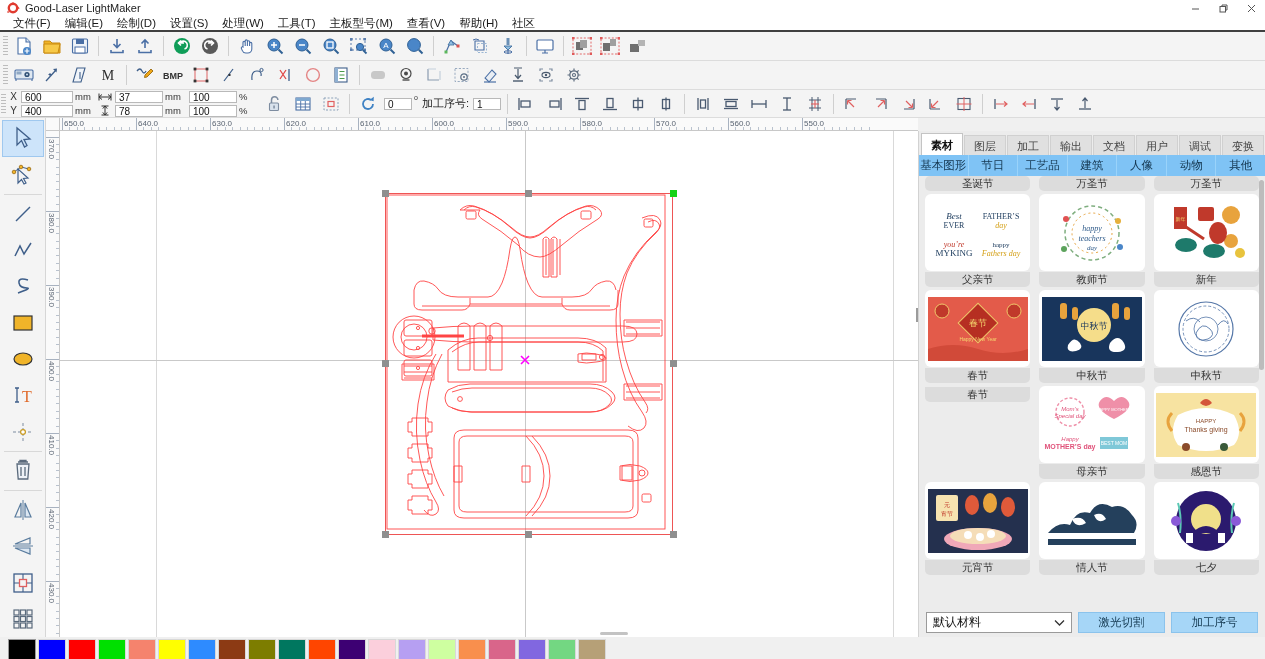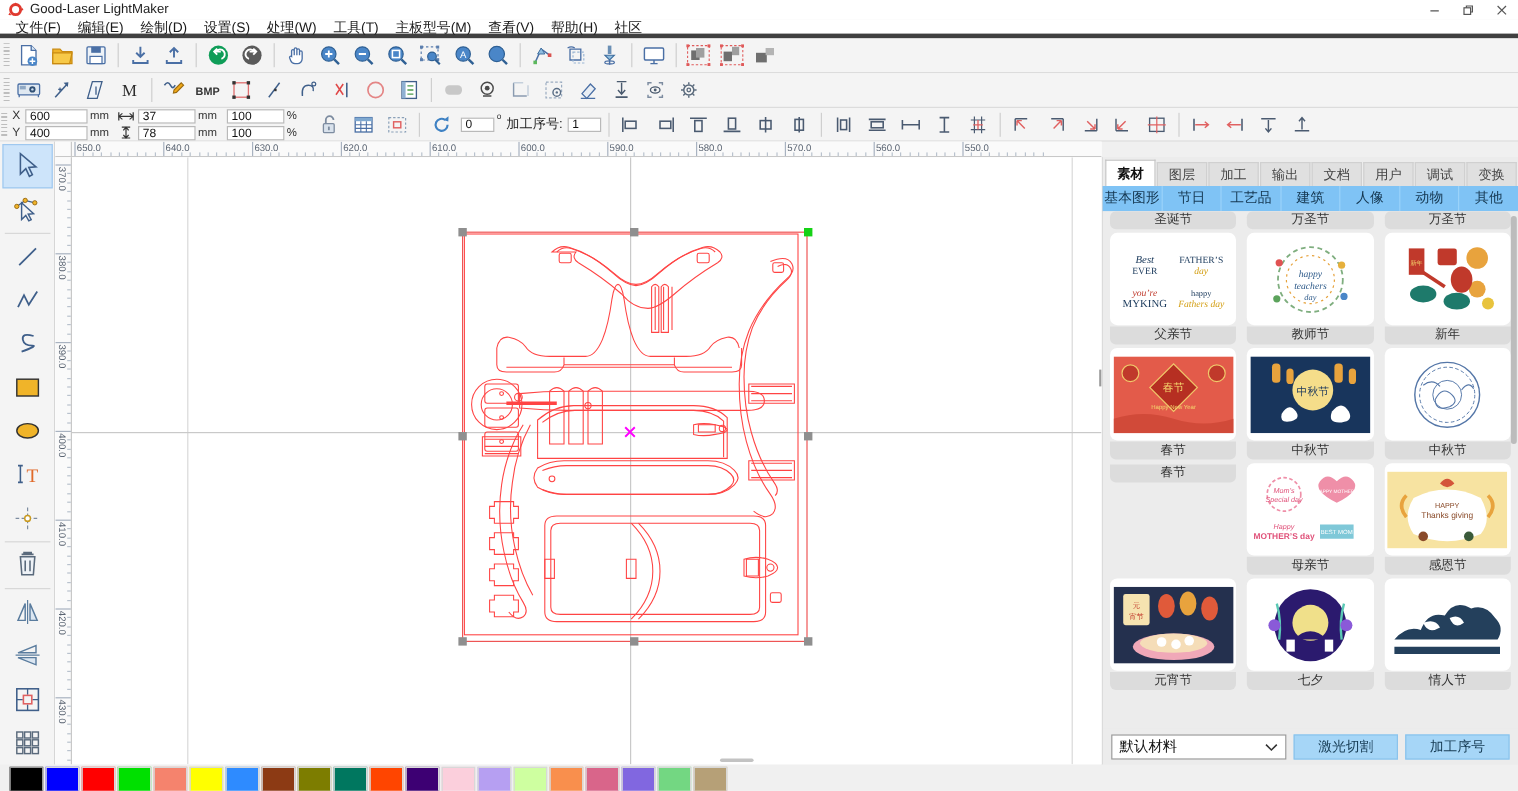--- a/index.html
+++ b/index.html
@@ -9,21 +9,21 @@
     font-size:12px; color:#222; background:#f0f0f0;
   }
   
   .titlebar{height:16px;background:#ffffff;display:flex;align-items:center;padding:0 2px;position:relative;}
   .tb-logo{width:14px;height:14px;margin:0 5px 0 4px;position:relative;flex:0 0 auto;}
   .tb-logo svg{display:block}
   .tb-title{font-size:11px;color:#222;}
   .tb-win{position:absolute;right:0;top:0;height:16px;display:flex;}
   .tb-btn{width:28px;height:16px;display:flex;align-items:center;justify-content:center;font-size:10px;color:#444;}
   
-  .menubar{height:16px;background:#fff;display:flex;padding-left:6px;border-bottom:4px solid #404040;}
+  .menubar{height:16px;background:#fff;display:flex;align-items:center;padding-left:6px;border-bottom:2px solid #404040;}
   .menubar .mi{font-size:11.5px;padding:0 7px;line-height:16px;color:#1a1a1a;white-space:nowrap;}
   
   .toolbar{height:29px;background:#f4f4f4;display:flex;align-items:center;border-bottom:1px solid #dcdcdc;padding-left:2px;}
   .tbtn{width:28px;height:27px;display:flex;align-items:center;justify-content:center;flex:0 0 auto;}
   .tsep{width:1px;height:20px;background:#cfcfcf;margin:0 4px;flex:0 0 auto;}
   .grip{width:5px;height:20px;margin:0 2px 0 1px;flex:0 0 auto;
         background-image:repeating-linear-gradient(to bottom,#bdbdbd 0 1px,transparent 1px 3px);}
   
   .propbar{height:28px;background:#f4f4f4;display:flex;align-items:center;border-bottom:1px solid #dcdcdc;}
   .pb-fields{display:flex;flex-direction:column;justify-content:center;height:28px;}
@@ -67,21 +67,21 @@
   .sel-box{position:absolute;border:1px solid #ee5555;}
   .scroll-h{position:absolute;left:14px;right:0;bottom:0;height:7px;}
   .scroll-thumb{position:absolute;height:3px;background:#c3c3c3;border-radius:2px;}
   .vsplit{position:absolute;right:0;top:190px;width:2px;height:14px;background:#9b9b9b;}
   
   .rpanel{width:347px;background:#ececec;border-left:1px solid #d2d2d2;display:flex;flex-direction:column;margin-top:13px;}
   .rtabs{display:flex;height:24px;background:#ececec;align-items:flex-end;padding-left:2px;}
   .rtab{flex:1;height:20px;line-height:20px;text-align:center;font-size:11px;color:#444;
         background:#e0e0e0;border:1px solid #d0d0d0;border-bottom:none;margin-right:1px;}
   .rtab.active{background:#fff;height:22px;line-height:22px;font-weight:bold;color:#111;border-color:#c4c4c4;}
-  .rsubtabs{display:flex;height:21px;background:#7fc3f5;}
+  .rsubtabs{display:flex;height:21px;background:#7fc3f5;justify-content:center;}
   .rsub{flex:1;text-align:center;line-height:21px;font-size:11.5px;color:#14364f;
         border-right:1px solid #9ad3fa;}
   .rsub:last-child{border-right:none;}
   .rsub.active{background:#7fc3f5;}
   .rgrid{flex:1;overflow:hidden;padding:0 6px;position:relative;background:#ececec;}
   .rrow{display:flex;gap:9px;margin-bottom:3px;}
   .rcard{flex:1;display:flex;flex-direction:column;}
   .rthumb{height:77px;background:#fff;border-radius:6px;display:flex;align-items:center;
           justify-content:center;overflow:hidden;}
   .rcap{height:15px;line-height:15px;text-align:center;font-size:10.5px;color:#333;
@@ -1269,44 +1269,44 @@
                 <circle cx="52" cy="48" r="4" fill="#fff"></circle>
                 <circle cx="63" cy="45" r="4" fill="#fff"></circle>
               </svg>
             </div>
             <div class="rcap">元宵节</div>
           </div>
           <div class="rcard">
             <div class="rthumb">
               <svg width="100" height="64" viewBox="0 0 100 64">
                 <rect width="100" height="64" fill="#ffffff"></rect>
+                <path d="M6 44 q10 -12 22 -8 q6 -16 20 -12 q8 -14 22 -6 q12 -4 20 8 q8 8 2 18 z" fill="#24405c"></path>
+                <path d="M30 30 q10 -4 14 4 q-10 6 -14 -4 z" fill="#fff"></path>
+                <path d="M52 26 q8 -4 12 4 q-8 6 -12 -4 z" fill="#fff"></path>
+                <path d="M6 50 h88 v6 H6 z" fill="#24405c"></path>
+              </svg>
+            </div>
+            <div class="rcap">情人节</div>
+          </div>
+          <div class="rcard">
+            <div class="rthumb">
+              <svg width="100" height="64" viewBox="0 0 100 64">
+                <rect width="100" height="64" fill="#ffffff"></rect>
                 <circle cx="50" cy="32" r="30" fill="#2b1a6e"></circle>
                 <circle cx="50" cy="30" r="15" fill="#f0e08a"></circle>
                 <path d="M36 44 q14 -14 28 0 z" fill="#2b1a6e"></path>
                 <path d="M22 14 q4 14 2 30" stroke="#5ac8b4" stroke-width="2" fill="none"></path>
                 <path d="M78 14 q-4 14 -2 30" stroke="#5ac8b4" stroke-width="2" fill="none"></path>
                 <circle cx="20" cy="32" r="5" fill="#8a5ad8"></circle>
                 <circle cx="80" cy="32" r="5" fill="#8a5ad8"></circle>
                 <rect x="30" y="44" width="7" height="10" fill="#fff"></rect>
                 <rect x="62" y="44" width="7" height="10" fill="#fff"></rect>
               </svg>
             </div>
             <div class="rcap">七夕</div>
-          </div>
-          <div class="rcard">
-            <div class="rthumb">
-              <svg width="100" height="64" viewBox="0 0 100 64">
-                <rect width="100" height="64" fill="#ffffff"></rect>
-                <path d="M6 44 q10 -12 22 -8 q6 -16 20 -12 q8 -14 22 -6 q12 -4 20 8 q8 8 2 18 z" fill="#24405c"></path>
-                <path d="M30 30 q10 -4 14 4 q-10 6 -14 -4 z" fill="#fff"></path>
-                <path d="M52 26 q8 -4 12 4 q-8 6 -12 -4 z" fill="#fff"></path>
-                <path d="M6 50 h88 v6 H6 z" fill="#24405c"></path>
-              </svg>
-            </div>
-            <div class="rcap">情人节</div>
           </div>
         </div>
       </div>
     <div class="rbottom">
       <div class="rselect">
         <span>默认材料</span>
         <span>
           <svg class="ic" width="11" height="7" viewBox="0 0 11 7">
               <path d="M1 1.5 L5.5 6 L10 1.5" fill="none" stroke="#333" stroke-width="1.3"></path>
             </svg>

